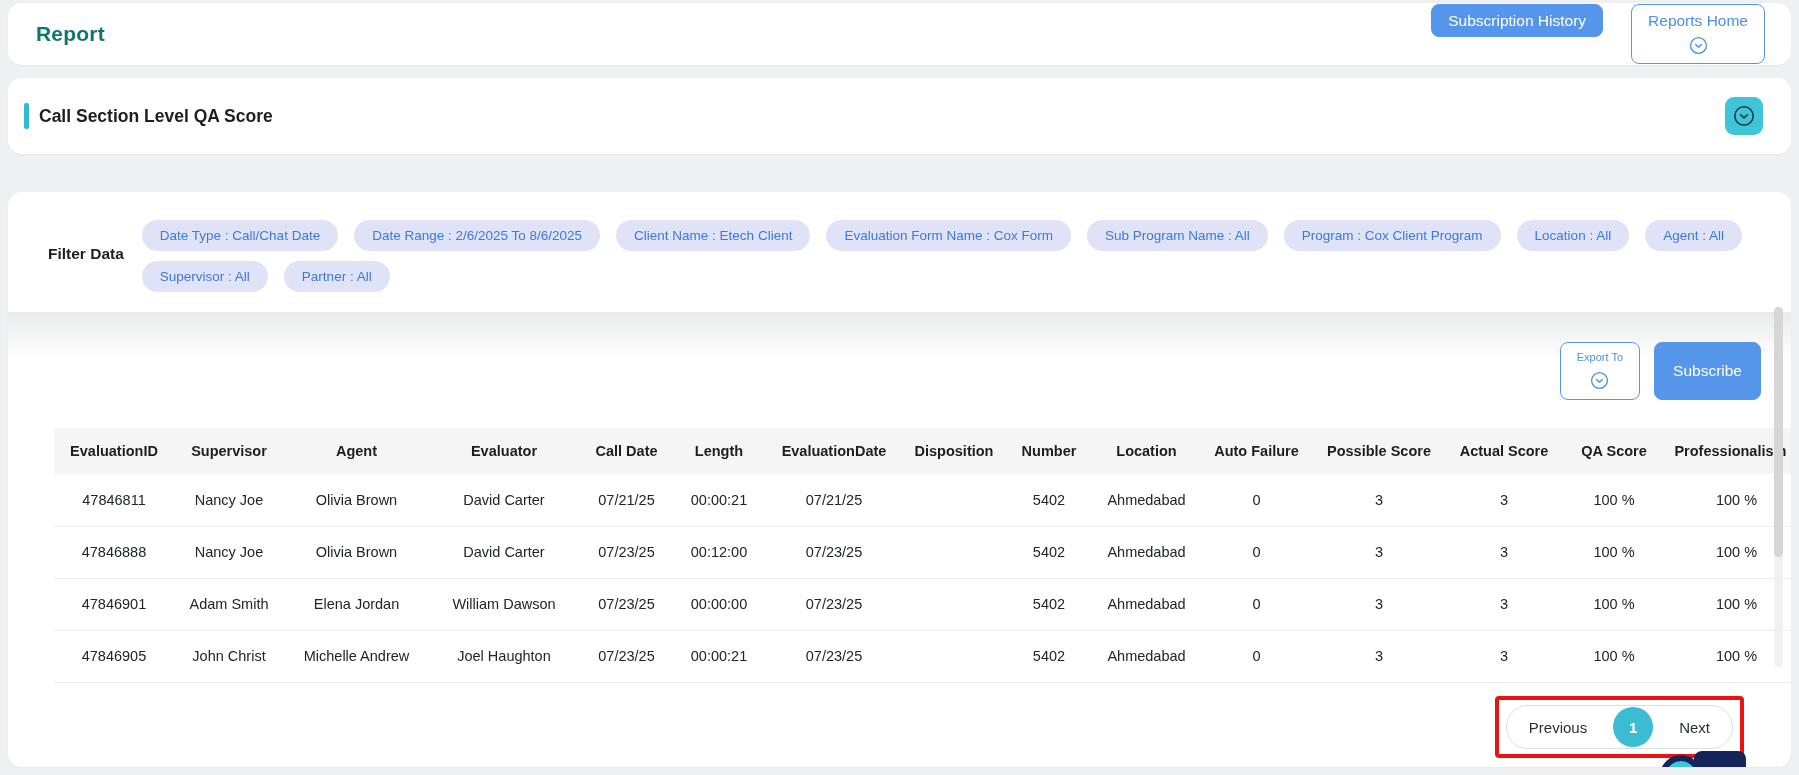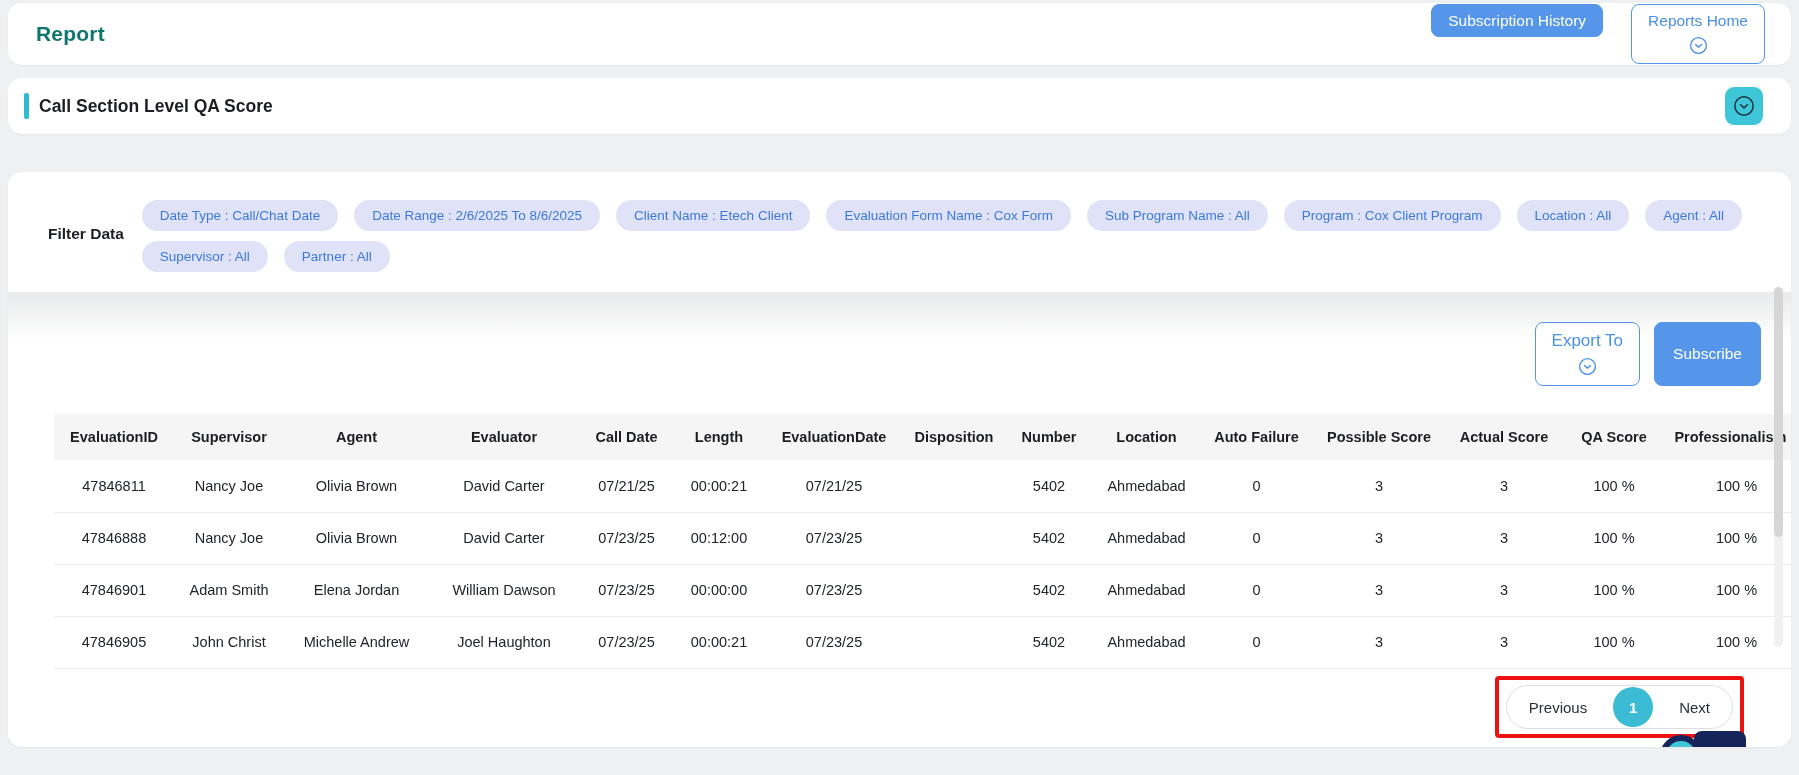--- a/index.html
+++ b/index.html
@@ -37,21 +37,21 @@
     align-items:center;
     gap:8px;
     line-height:1;
   }
   .btn-primary { background:#5596ea; border:1px solid #5596ea; color:#fff; }
   .btn-outline { background:#fff; border:1px solid #5596ea; color:#4a90e8;flex-direction:column; }
   .icon-circle-chevron { width:19px; height:19px; display:inline-block; }
   
   .section-card {
     margin-top:13px;
-    height:56px;
+    height:76px;
     display:flex;
     align-items:center;
     justify-content:space-between;
     padding:0 28px 0 16px;
   }
   .section-title-wrap { display:flex; align-items:center; gap:10px; }
   .accent-bar { width:5px; height:26px; background:#2fbcd2; border-radius:2px; }
   .section-title { font-size:17.5px; font-weight:700; color:#1c1e21; }
   .collapse-btn {
     width:38px; height:38px;
@@ -85,21 +85,21 @@
     height:48px;
     background:linear-gradient(#e9eaeb, rgba(255,255,255,0));
   }
   .toolbar {
     display:flex;
     justify-content:flex-end;
     gap:14px;
     padding:0 30px 0 0;
     margin-top:-18px;
   }
-  .btn-export { font-size:17px; padding:9px 16px; border-radius:8px; }
+  .btn-export { font-size:11px; padding:9px 16px; border-radius:8px; }
   .btn-subscribe { font-size:15.5px; padding:9px 18px; border-radius:8px; }
   
   .table-wrap { padding:28px 22px 0 22px;margin-left:24px; }
   table { border-collapse:collapse; table-layout:fixed; width:1755px; }
   thead th {
     background:#f5f5f5;
     font-size:14.5px;
     font-weight:700;
     color:#1c1e21;
     height:46px;

